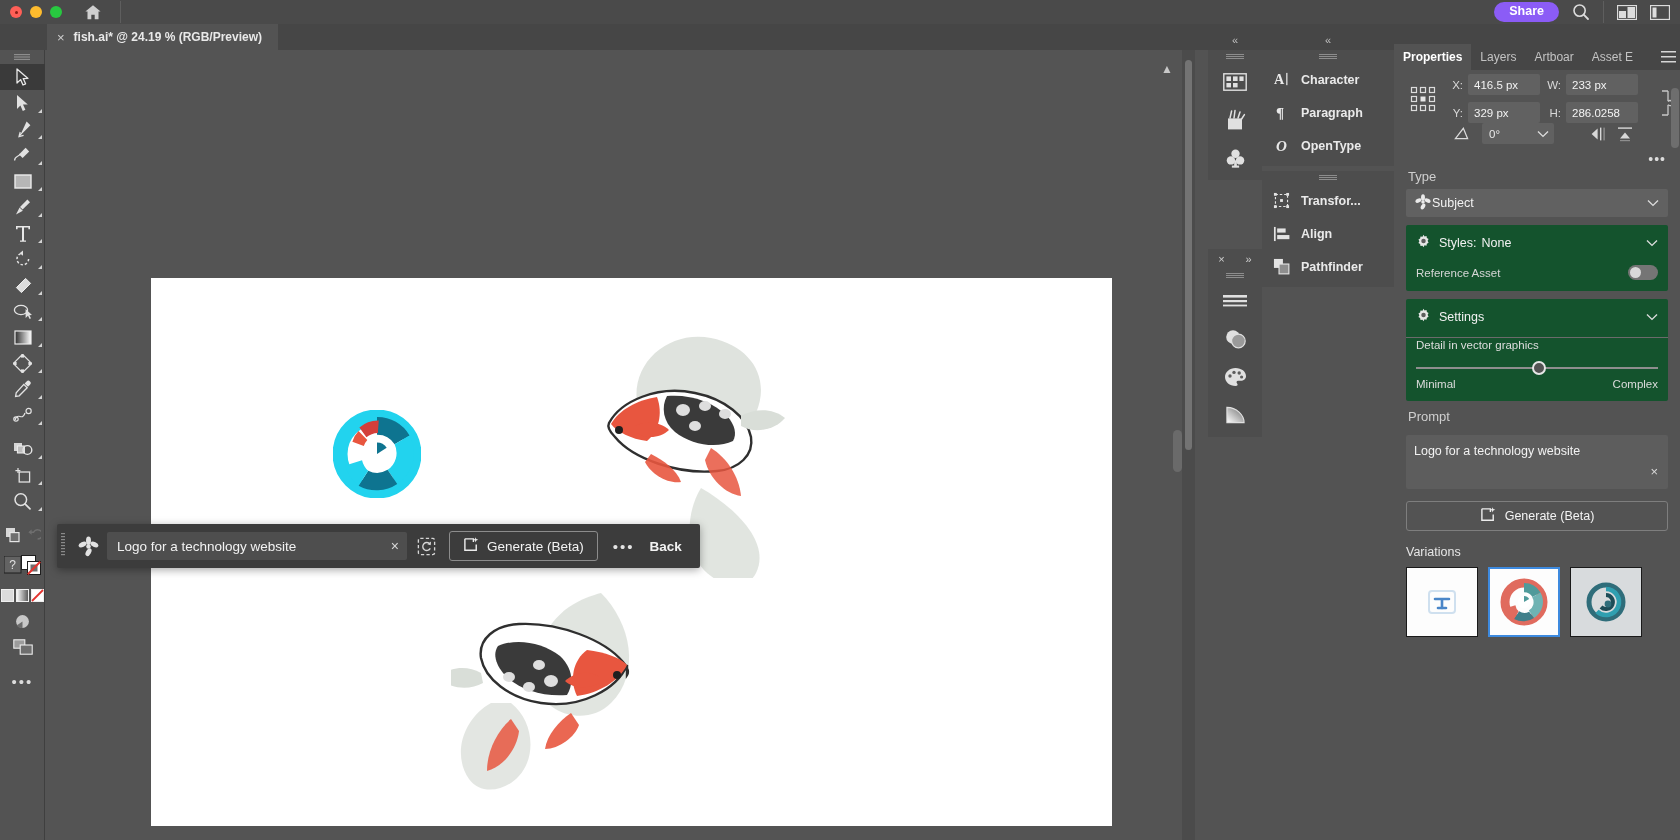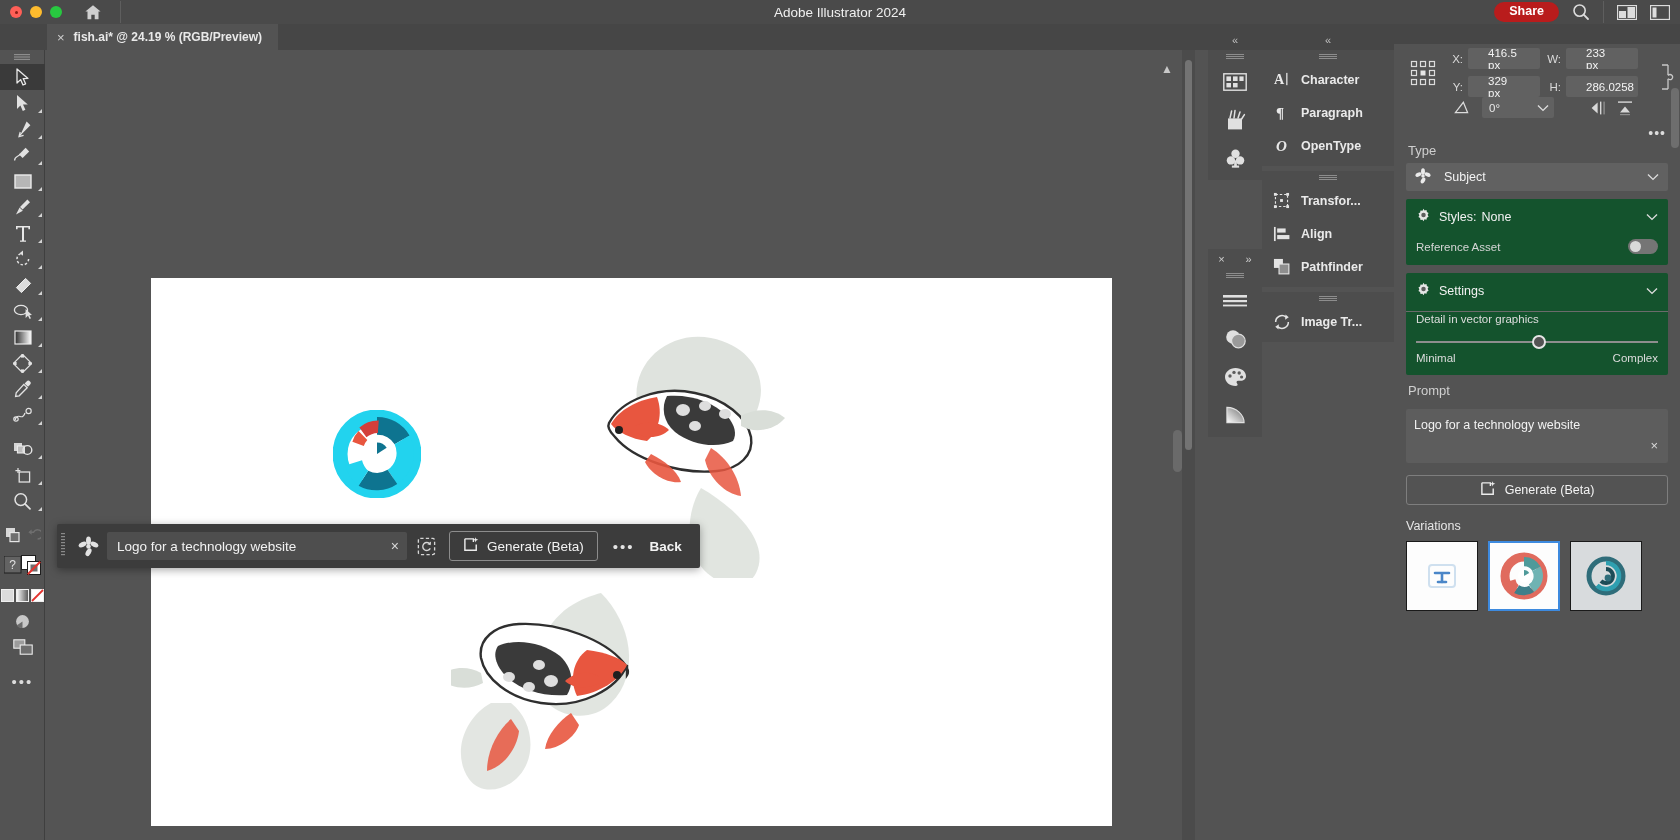--- a/index.html
+++ b/index.html
@@ -36,21 +36,21 @@
   }
   .title-center {
     position: absolute; left: 0; right: 0; text-align: center;
     font-size: 13.5px; color: #f0f0f0; pointer-events: none;
   }
   .tb-right {
     position: absolute; right: 10px; top: 0; height: 24px;
     display: flex; align-items: center; gap: 13px;
   }
   .share-btn {
-    background: #b91c1c; color: #fff; font-size: 12.5px; font-weight: bold;
+    background: #8b5cf6; color: #fff; font-size: 12.5px; font-weight: bold;
     border-radius: 11px; padding: 3px 15px 4px; line-height: 1;
   }
   .ic { display: inline-flex; align-items: center; justify-content: center; }
 
   
   .tabbar {
     position: absolute; top: 24px; left: 0; width: 1680px; height: 26px;
     background: #464646;
   }
   .doc-tab {
@@ -197,40 +197,40 @@
   .props-body { position: relative; padding: 0 12px; }
 
   
   .xform {
     display: grid; grid-template-columns: 34px 28px 72px 26px 72px;
     row-gap: 7px; align-items: center; padding-top: 4px;
   }
   .xf-lbl { font-size: 11.5px; color: #d9d9d9; text-align: right; padding-right: 5px; }
   .field {
     height: 21px; background: #616161; border-radius: 2px;
-    display: flex; align-items: center; padding: 0 20px;
+    display: flex; align-items: center; padding: 0 6px;
     font-size: 11.5px; color: #f3f3f3; overflow: hidden;
   }
   .ref-grid { grid-row: span 2; display:flex; align-items:center; justify-content:center; }
   .angle-field {
     width: 72px; height: 21px; background: #616161; border-radius: 2px;
     display: flex; align-items: center; justify-content: space-between;
     padding: 0 5px 0 7px; font-size: 11.5px;
   }
   .props-dots { text-align: right; font-size: 14px; color: #dcdcdc; padding: 7px 2px 0 0; letter-spacing: 1px; }
 
   
   .sect-head {
     display: flex; align-items: center; gap: 9px;
     font-size: 12.5px; color: #f0f0f0; padding: 6px 0 8px 2px;
   }
   .sub-lbl { font-size: 13px; color: #cfcfcf; padding: 2px 0 5px 2px; }
   .combo {
     height: 28px; background: #616161; border-radius: 2px;
-    display: flex; align-items: center; padding: 0 9px; gap: 13px;
+    display: flex; align-items: center; padding: 0 9px; gap: 1px;
     font-size: 12.5px; color: #f3f3f3;
   }
   .combo .caret { margin-left: auto; }
   .card { background: #14532d; border-radius: 2px; margin-top: 8px; padding: 9px 10px 11px; }
   .card-head {
     display: flex; align-items: center; gap: 8px;
     font-size: 12.5px; color: #f2f2f2;
   }
   .card-head .caret { margin-left: auto; }
   .ref-row {
@@ -301,21 +301,20 @@
       <div class="dot red"></div>
       <div class="dot yellow"></div>
       <div class="dot green"></div>
     </div>
     <div class="home-btn ic">
       <svg width="18" height="17" viewBox="0 0 18 17">
           <path d="M9 1.3 1.4 7.6h2.1v7.7h3.8v-4.6h3.4v4.6h3.8V7.6h2.1z" fill="#cfcfcf"></path>
         </svg>
     </div>
     <div class="tb-divider"></div>
-    <div class="title-center">Adobe Illustrator 2024</div>
     <div class="tb-right">
       <div class="share-btn">Share</div>
       <div class="ic">
         <svg width="18" height="18" viewBox="0 0 18 18">
             <circle cx="7.6" cy="7.6" r="5.6" fill="none" stroke="#dcdcdc" stroke-width="1.6"></circle>
             <line x1="11.7" y1="11.7" x2="16" y2="16" stroke="#dcdcdc" stroke-width="1.8" stroke-linecap="round"></line>
           </svg>
       </div>
       <div class="tb-divider" style="margin-left:0"></div>
       <div class="ic">
@@ -838,44 +837,38 @@
         <span class="pc-icon">
           <svg width="17" height="17" viewBox="0 0 18 18">
               <rect x="1" y="1" width="9.5" height="9.5" fill="#e4e4e4"></rect>
               <rect x="6.4" y="6.4" width="10.4" height="10.4" fill="#8e8e8e" stroke="#e4e4e4" stroke-width="1.2"></rect>
             </svg>
         </span>
         <span>Pathfinder</span>
       </div>
     </div>
 
-    <div class="pc-group">
-      <div class="dock-grip">
-        <svg width="18" height="5" viewBox="0 0 18 5">
-            <g fill="#8d8d8d">
-              <rect width="18" height="1"></rect>
-              <rect y="2" width="18" height="1"></rect>
-              <rect y="4" width="18" height="1"></rect>
+  </div>
+
+  <div class="props">
+    <div class="props-tabs">
+      <div class="ptab active">Properties</div>
+      <div class="ptab">Layers</div>
+      <div class="ptab">Artboar</div>
+      <div class="ptab">Asset E</div>
+      <div class="ptab-menu">
+        <svg width="15" height="12" viewBox="0 0 15 12">
+            <g fill="#d6d6d6">
+              <rect y="0" width="15" height="1.5"></rect>
+              <rect y="5" width="15" height="1.5"></rect>
+              <rect y="10" width="15" height="1.5"></rect>
             </g>
           </svg>
       </div>
-      <div class="pc-item">
-        <span class="pc-icon">
-          <svg width="18" height="18" viewBox="0 0 19 19">
-              <path d="M16.2 9.5a6.7 6.7 0 0 1-11 5.2M2.8 9.5a6.7 6.7 0 0 1 11-5.2" fill="none" stroke="#e4e4e4" stroke-width="1.6"></path>
-              <path d="M13.2 1.6 16.6 4.6 12.8 7z" fill="#e4e4e4"></path>
-              <path d="M5.8 17.4 2.4 14.4 6.2 12z" fill="#e4e4e4"></path>
-            </svg>
-        </span>
-        <span>Image Tr...</span>
-      </div>
-    </div>
-  </div>
-
-  <div class="props">
+    </div>
 
     <div class="props-body">
 
       <div class="xform">
         <div class="ref-grid">
           <svg width="26" height="26" viewBox="0 0 26 26">
             <g fill="none" stroke="#dcdcdc" stroke-width="1.2">
               <rect x="1.5" y="1.5" width="5" height="5"></rect>
                 <rect x="10.5" y="1.5" width="5" height="5"></rect>
                 <rect x="19.5" y="1.5" width="5" height="5"></rect>

